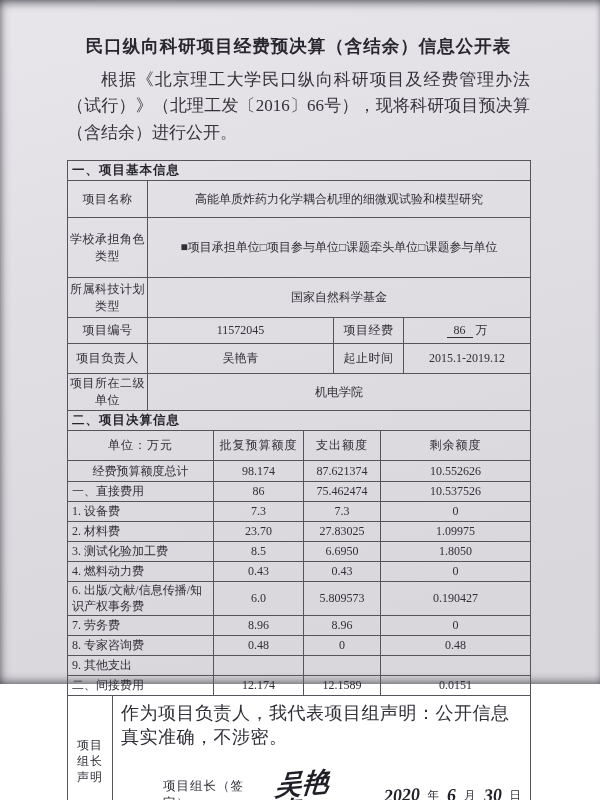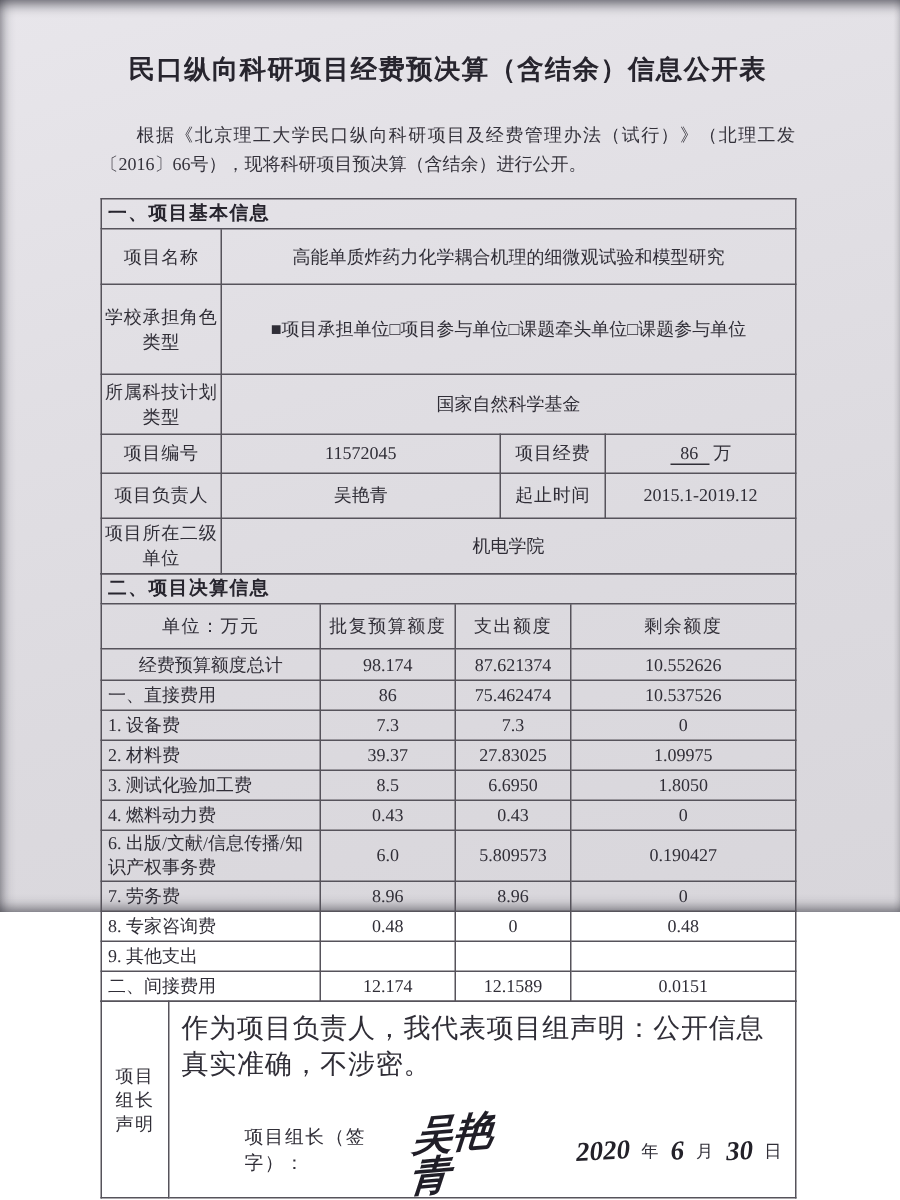--- a/index.html
+++ b/index.html
@@ -1,32 +1,32 @@
 <!DOCTYPE html>
 <html><head>
 <meta charset="utf-8">
 <style>
   * { margin: 0; padding: 0; box-sizing: border-box; }
   html,body { width:600px; height:800px; overflow:hidden; }
   body { font-family: "Liberation Serif", "DejaVu Serif", serif; color:#2f2d36; }
 
   
   .photo {
-    position:relative; width:600px; height:608px;
+    position:relative; width:600px; height:684px;
     background: linear-gradient(165deg, #e8e6eb 0%, #e1dfe4 35%, #dcdadf 65%, #d8d6db 100%);
     box-shadow:
       inset 0 8px 8px -5px rgba(40,40,50,.65),
       inset 8px 0 8px -6px rgba(40,40,50,.45),
       inset -4px 0 6px -5px rgba(40,40,50,.22),
       inset 0 -8px 8px -5px rgba(40,40,50,.55);
   }
   .content { position:absolute; left:67px; top:34px; width:463px; }
 
   .title { font-size:17.5px; font-weight:bold; text-align:center; letter-spacing:1px; color:#27252e; }
-  .intro { margin-top:23px; font-size:12px; line-height:1.55; text-indent:2em; text-align:justify; color:#34323b; }
+  .intro { margin-top:9px; font-size:17px; line-height:1.55; text-indent:2em; text-align:justify; color:#34323b; }
 
   table { border-collapse:collapse; table-layout:fixed; width:463px; margin-top:-1px; }
   .tA { margin-top:14px; }
   td { border:1px solid #56535b; font-size:12px; padding:1px 3px; vertical-align:middle; color:#302e37; }
   tr.sec td { font-weight:bold; font-size:12.5px; height:19px; padding-left:4px; letter-spacing:1px; color:#27252e;margin-left:40px; }
   .lbl { text-align:center; letter-spacing:0.5px; padding:1px 2px; }
   .ctr { text-align:center; }
   .left { text-align:left; padding-left:4px; }
   .num { text-align:center; font-size:12px; }
   .u { border-bottom:1px solid #302e37; padding:0 7px; }
@@ -135,21 +135,21 @@
         <td class="num">10.537526</td>
       </tr>
       <tr class="rBn">
         <td class="left">1. 设备费</td>
         <td class="num">7.3</td>
         <td class="num">7.3</td>
         <td class="num">0</td>
       </tr>
       <tr class="rBn">
         <td class="left">2. 材料费</td>
-        <td class="num">39.37</td>
+        <td class="num">23.70</td>
         <td class="num">27.83025</td>
         <td class="num">1.09975</td>
       </tr>
       <tr class="rBn">
         <td class="left">3. 测试化验加工费</td>
         <td class="num">8.5</td>
         <td class="num">6.6950</td>
         <td class="num">1.8050</td>
       </tr>
       <tr class="rBn">

